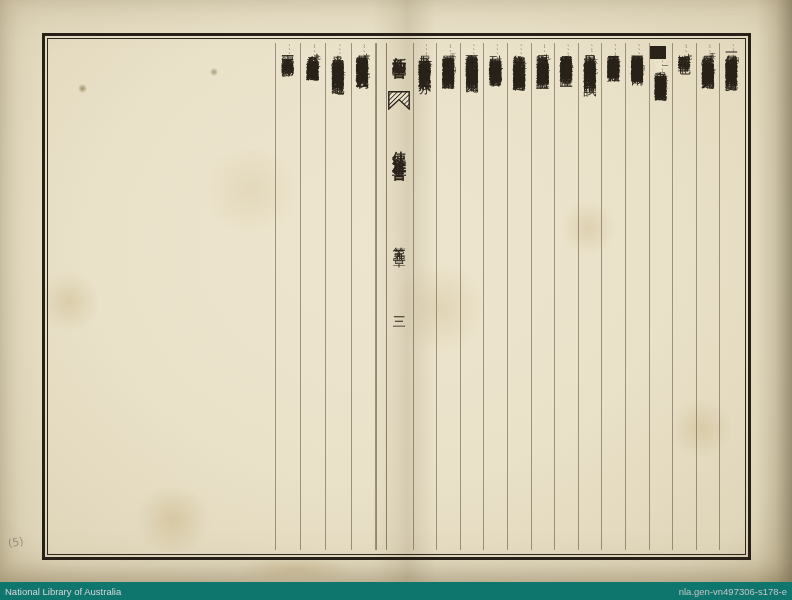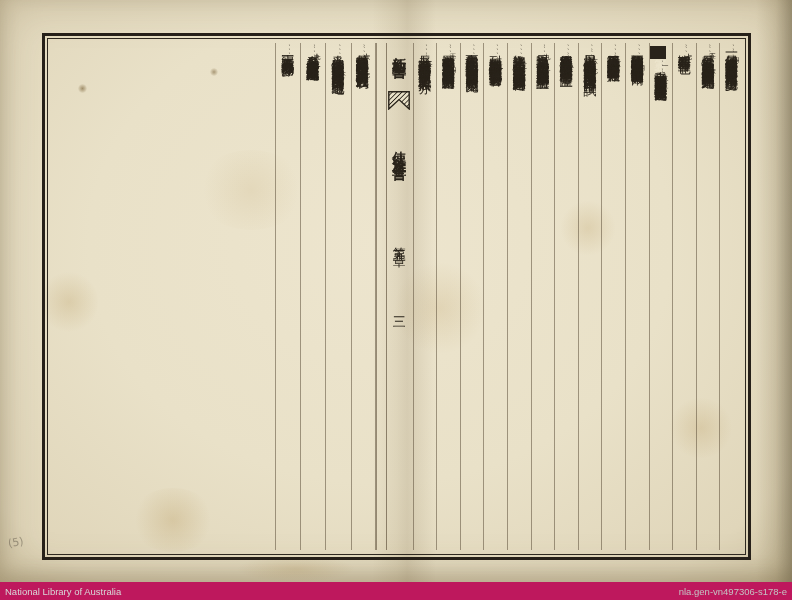--- a/index.html
+++ b/index.html
@@ -77,21 +77,21 @@
   
   .pencil{
     position:absolute;left:8px;top:536px;
     font-family:"DejaVu Sans",sans-serif;font-size:11px;
     color:rgba(95,88,74,.5);transform:rotate(-10deg);
   }
 
   
   .infobar{
     position:absolute;left:0;top:582px;width:792px;height:18px;
-    background:#be185d;box-sizing:border-box;
+    background:#0f766e;box-sizing:border-box;
     display:flex;justify-content:space-between;align-items:center;
     padding:0 5px;
     font-family:"Liberation Sans","DejaVu Sans",sans-serif;
     font-size:9.5px;
   }
   .lib-name{color:#d8d8d8;}
   .img-id{color:#c4c4c4;}
 </style>
 </head>
 <body>

